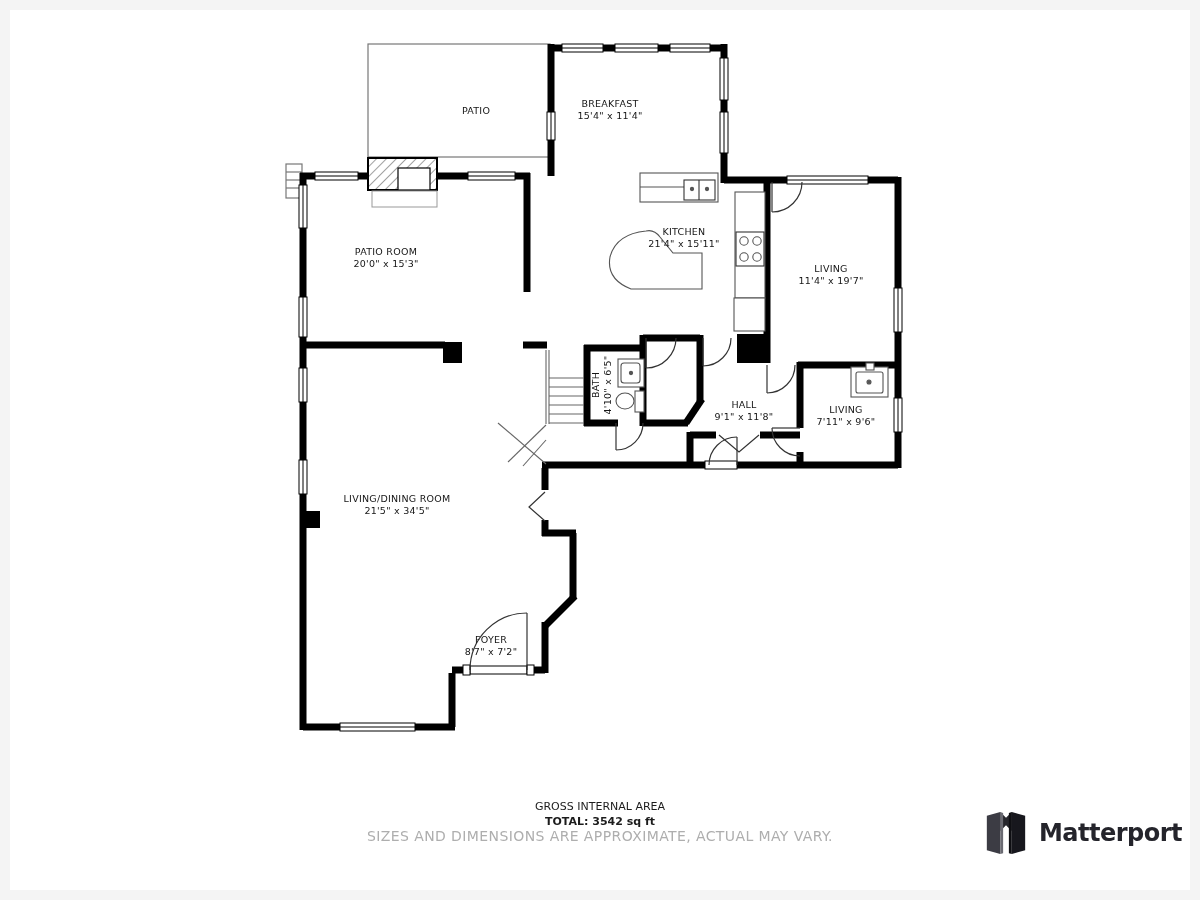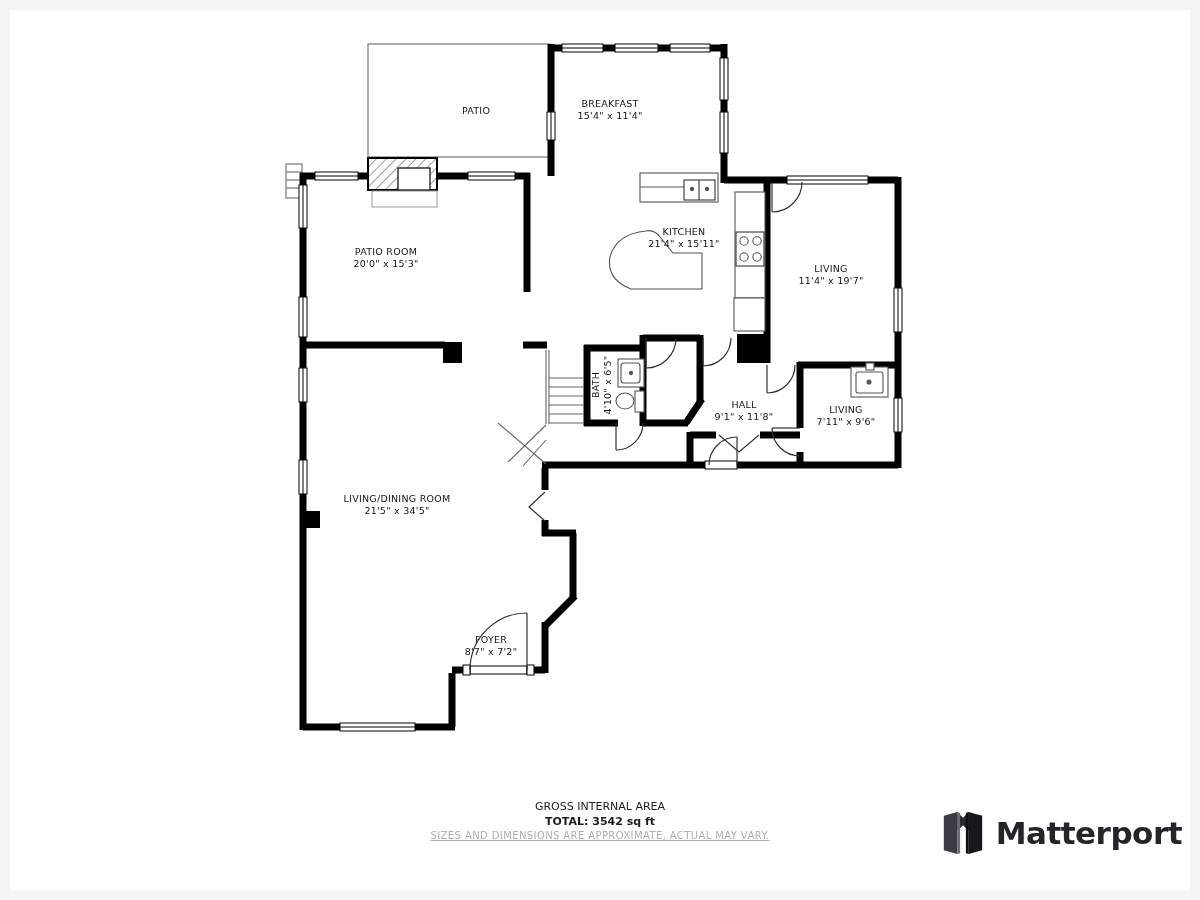--- a/index.html
+++ b/index.html
@@ -15,26 +15,26 @@
     text-align:center;white-space:nowrap;color:#151515;
     font-size:9.5px;line-height:12px;letter-spacing:.25px;
   }
   .room-label.rot90{transform:translate(-50%,-50%) rotate(-90deg);}
   .footer{
     position:absolute;left:0;right:0;top:799px;text-align:center;color:#1c1c1c;
   }
   .footer .f-title{font-size:11px;line-height:15px;}
   .footer .f-floors{font-size:10.5px;line-height:15px;}
   .footer .f-total{font-size:11px;line-height:15px;font-weight:bold;}
-  .footer .f-disclaimer{font-size:10px;line-height:14px;color:#aeaeae;letter-spacing:.4px;text-decoration:underline;}
+  .footer .f-disclaimer{font-size:14px;line-height:14px;color:#aeaeae;letter-spacing:.4px;}
   .brand{
     position:absolute;right:18px;top:810px;display:flex;align-items:center;gap:10px;
   }
   .brand-text{
-    font-size:31px;font-weight:700;color:#24242b;letter-spacing:-.5px;
+    font-size:24px;font-weight:700;color:#24242b;letter-spacing:-.5px;
     font-family:"DejaVu Sans","Liberation Sans",sans-serif;
   }
 </style>
 </head>
 <body>
 
 <div class="canvas">
 
   <svg class="plan-svg" width="1200" height="900" viewBox="0 0 1200 900">
     <defs>

